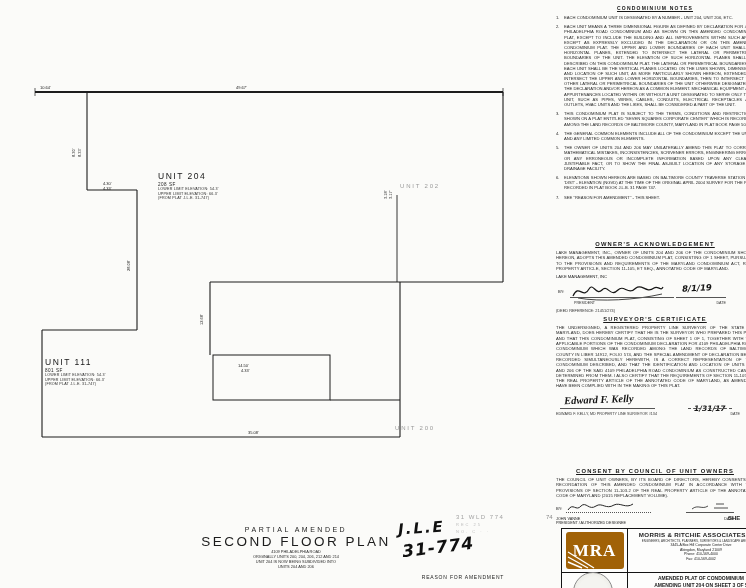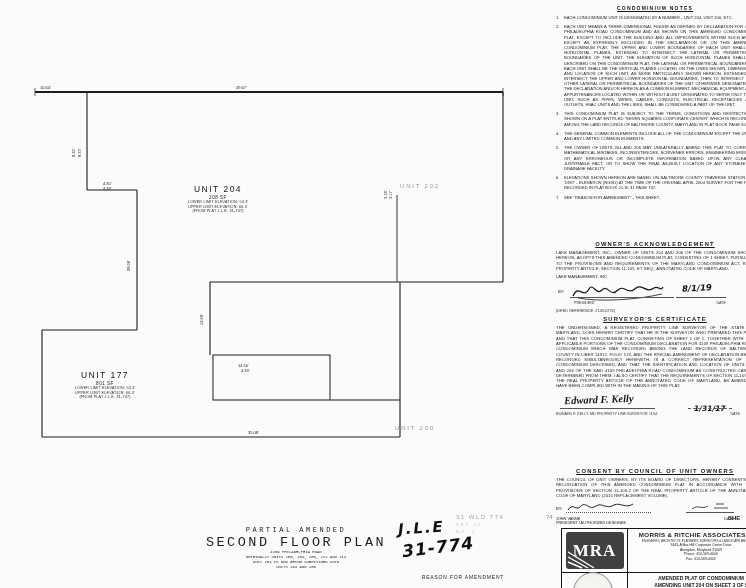--- a/index.html
+++ b/index.html
@@ -1,29 +1,29 @@
 <!DOCTYPE html>
 <html><head>
 <meta charset="utf-8">
 <style>
   html,body{margin:0;padding:0;}
   body{width:746px;height:588px;overflow:hidden;position:relative;background:#fbfbf9;
        font-family:"Liberation Sans",sans-serif;color:#1c1c1c;}
   .abs{position:absolute;}
   
   #plan-svg{position:absolute;left:0;top:0;}
-  .unit-label{position:absolute;text-align:center;margin-top:13px;}
+  .unit-label{position:absolute;text-align:left;}
   .unit-name{font-size:8.5px;letter-spacing:1.5px;color:#161616;}
   .unit-area{font-size:4.6px;letter-spacing:.5px;margin-top:1px;}
   .unit-sub .line{font-size:3.7px;line-height:1.25;color:#2a2a2a;letter-spacing:.2px;}
   .faint-unit{position:absolute;font-size:6px;letter-spacing:1.8px;color:#9a9a9a;}
   .dim{position:absolute;font-size:4px;color:#222;white-space:nowrap;}
   .dim.rot{transform:rotate(-90deg);transform-origin:left bottom;}
   
-  #center-title{left:186px;top:526px;width:220px;text-align:center;font-family:Liberation Mono, monospace;}
+  #center-title{left:186px;top:526px;width:220px;text-align:center;}
   .ct-pre{font-size:7px;letter-spacing:2.5px;}
   .ct-main{font-size:13.5px;letter-spacing:2.5px;margin-top:1px;}
   .ct-sub .line{font-size:3.9px;line-height:1.3;color:#2a2a2a;}
   
   .hand{position:absolute;font-family:"DejaVu Sans",sans-serif;font-style:italic;font-weight:bold;color:#101010;}
   #hw1{left:398px;top:519px;font-size:15px;transform:rotate(-4deg);letter-spacing:2px;}
   #hw2{left:402px;top:537px;font-size:17px;transform:rotate(-7deg);letter-spacing:1px;}
   #stamp{left:456px;top:514px;width:110px;color:#a3a3a3;}
   #stamp .s1{font-size:6px;letter-spacing:1.5px;}
   #stamp .s2,#stamp .s3{font-size:4px;letter-spacing:2px;color:#bdbdbd;margin-top:2px;}
@@ -45,21 +45,21 @@
   .date-hand{font-family:"DejaVu Sans",sans-serif;font-style:italic;font-weight:bold;font-size:8.5px;color:#141414;}
   .sig-name{font-family:"Liberation Serif",serif;font-style:italic;font-weight:bold;font-size:10.5px;
             transform:rotate(-2deg);display:inline-block;color:#141414;}
   .uline{border-bottom:.8px solid #555;}
   
   #firm-block{left:561px;top:528px;width:212px;border:1.6px solid #141414;background:#fdfdfc;}
   #firm-grid{display:grid;grid-template-columns:66px 1fr;}
   .fb-cell{padding:2px 3px;}
   .fb-left{border-right:1.2px solid #141414;}
   .fb-row2{border-top:1.2px solid #141414;}
-  #mra-logo{width:58px;height:37px;background:#404040;border-radius:3px;position:relative;
+  #mra-logo{width:58px;height:37px;background:#a16207;border-radius:3px;position:relative;
             display:flex;align-items:center;justify-content:center;margin:1px auto;}
   #mra-logo span{color:#fff;font-family:"Liberation Serif",serif;font-weight:bold;font-size:17px;letter-spacing:1px;}
   .firm-name{font-size:6.2px;font-weight:bold;text-align:center;letter-spacing:.3px;white-space:nowrap;}
   .firm-tag{font-size:3px;text-align:center;color:#333;margin-top:1px;white-space:nowrap;}
   .firm-addr .line{font-size:3.5px;text-align:center;line-height:1.3;color:#222;white-space:nowrap;}
   .plat-title .line{font-size:5px;font-weight:bold;text-align:center;line-height:1.4;white-space:nowrap;}
   #seal{position:absolute;left:573px;top:572px;width:38px;height:38px;border-radius:50%;
         border:1.2px solid #8a8a8a;background:radial-gradient(circle,#f4f4f0 55%,#e2e2da 100%);}
   #sheet-frag{left:728px;top:515px;font-size:6px;font-weight:bold;}
 </style>
@@ -99,21 +99,21 @@
   <div class="unit-name">UNIT 204</div>
   <div class="unit-area">208 SF</div>
   <div class="unit-sub">
       <div class="line">LOWER LIMIT ELEVATION: 54.3'</div>
       <div class="line">UPPER LIMIT ELEVATION: 66.3'</div>
       <div class="line">(FROM PLAT J.L.E. 31-747)</div>
     </div>
 </div>
 
 <div class="unit-label" style="left:45px;top:357px;width:120px;">
-  <div class="unit-name">UNIT 177</div>
+  <div class="unit-name">UNIT 111</div>
   <div class="unit-area">801 SF</div>
   <div class="unit-sub">
       <div class="line">LOWER LIMIT ELEVATION: 54.3'</div>
       <div class="line">UPPER LIMIT ELEVATION: 66.3'</div>
       <div class="line">(FROM PLAT J.L.E. 31-747)</div>
     </div>
 </div>
 
 <div class="faint-unit" style="left:400px;top:183px;">UNIT 202</div>
 <div class="faint-unit" style="left:395px;top:425px;">UNIT 200</div>

